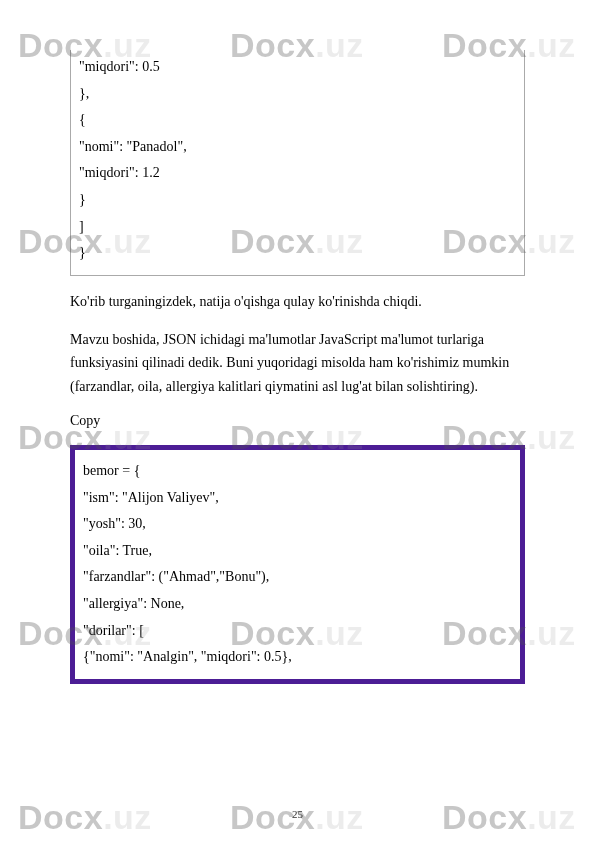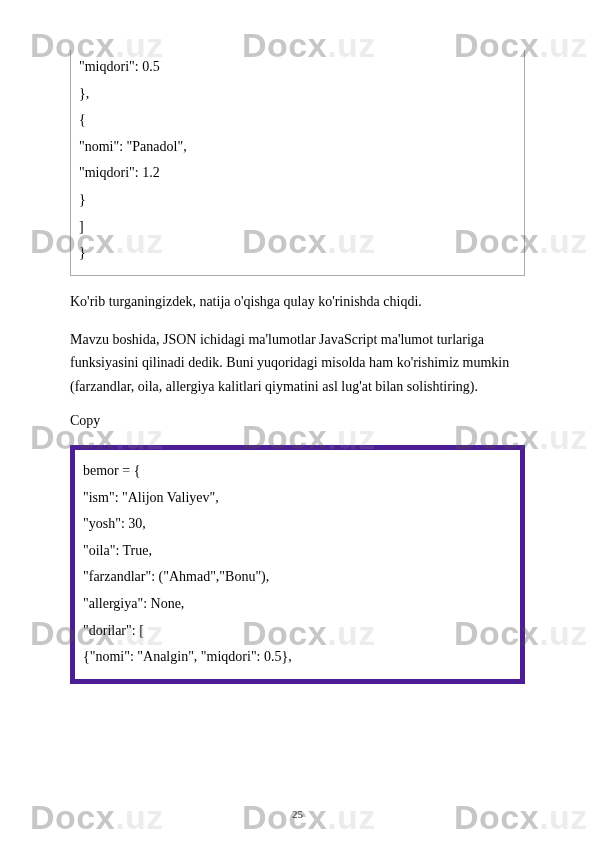--- a/index.html
+++ b/index.html
@@ -11,21 +11,20 @@
     font-size: 14px;
     color: #000;
     position: relative;
     overflow: hidden;
   }
   .watermark-layer {
     position: absolute;
     top: 0; left: 0; right: 0; bottom: 0;
     pointer-events: none;
     z-index: 10;
-    margin-left: 12px;
   }
   .wm {
     position: absolute;
     font-family: Arial, Helvetica, sans-serif;
     font-size: 34px;
     font-weight: 700;
     color: rgba(120, 120, 120, 0.22);
     white-space: nowrap;
     letter-spacing: 0.5px;
   }

